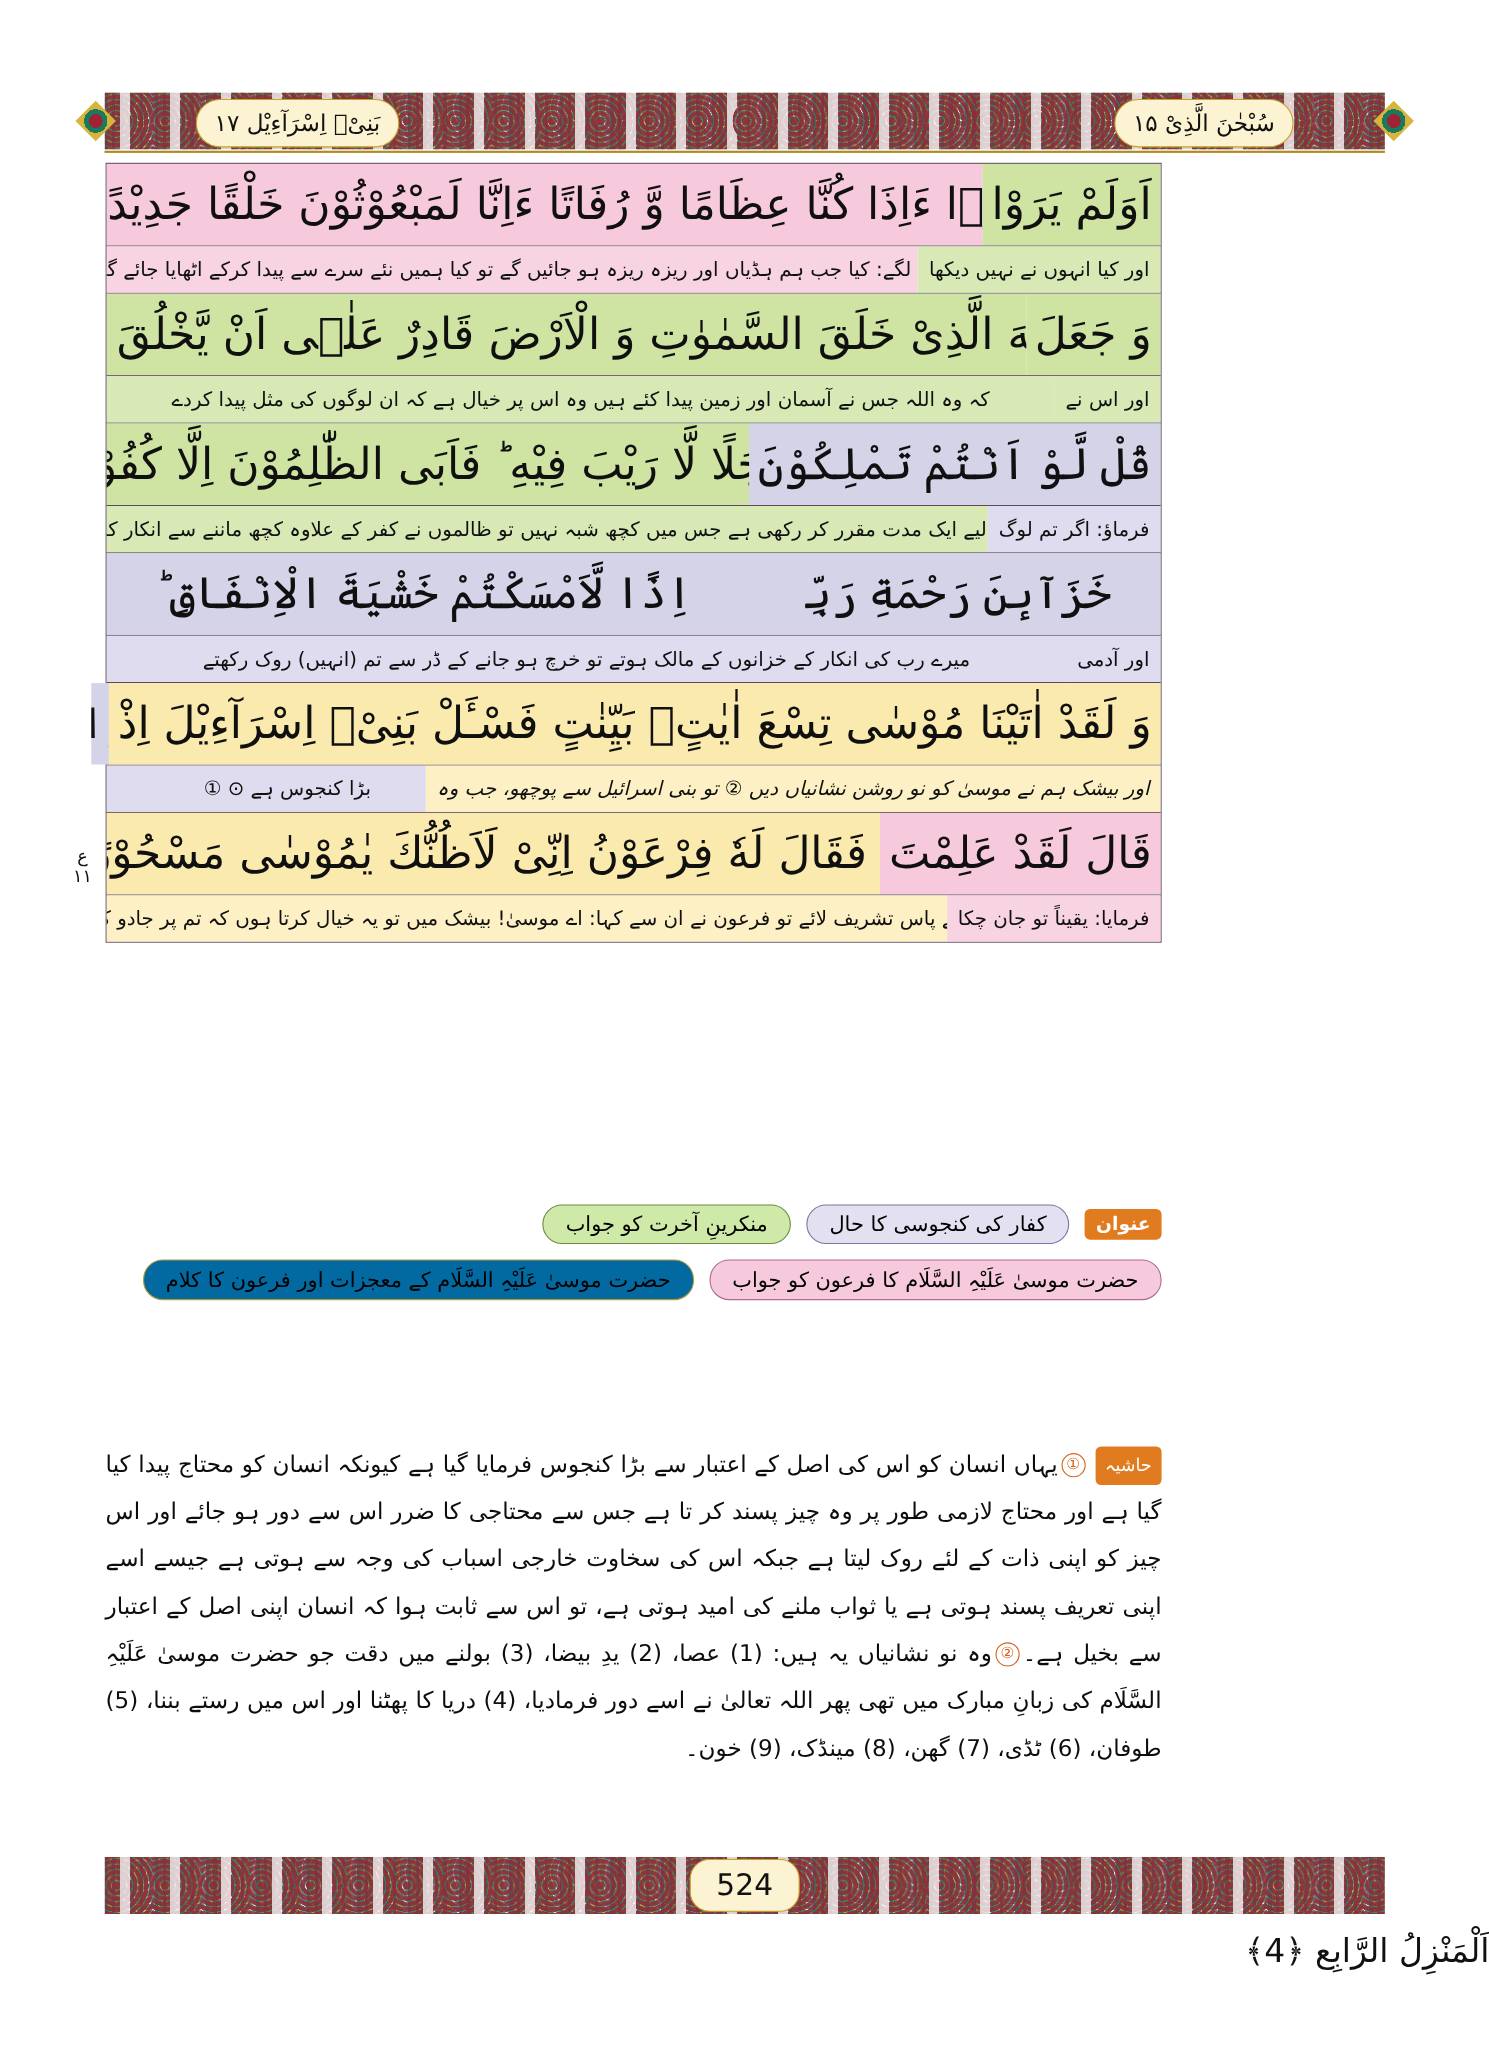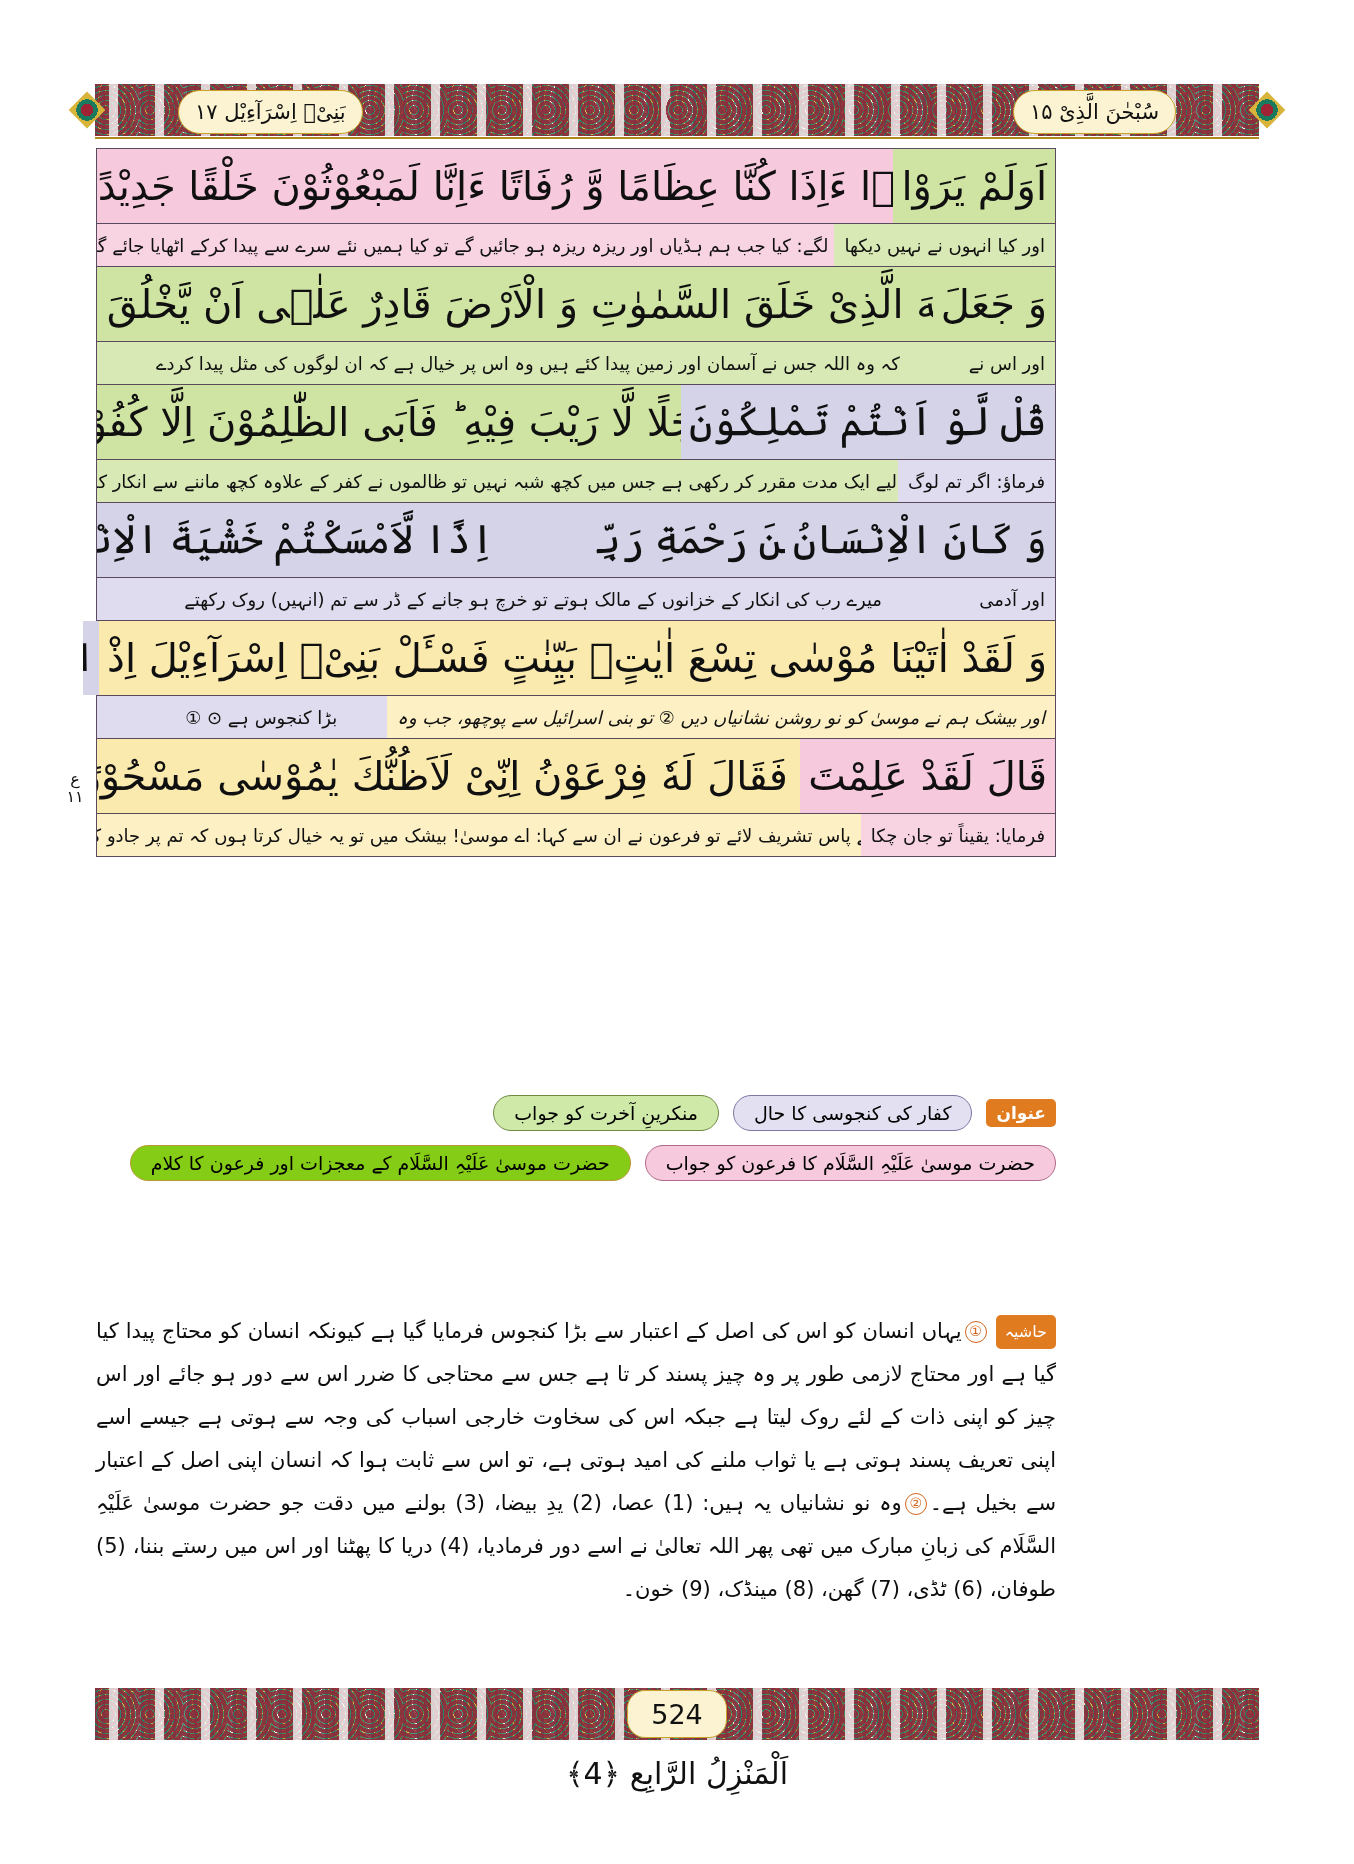--- a/index.html
+++ b/index.html
@@ -196,21 +196,21 @@
   }
   .pill {
     border-radius: 18px;
     padding: 6px 20px;
     font-size: 19px;
     white-space: nowrap;
     border: 1.4px solid #7a6a80;
   }
   .pill.green { background: #cfe9a8; border-color: #6f8a44; }
   .pill.lav   { background: #e3e1f1; border-color: #7b76a2; }
-  .pill.cream { background: #84cc16; border-color: #b79a33; text-align: right; }
+  .pill.cream { background: #0369a1; border-color: #b79a33; text-align: right; }
   .pill.pink  { background: #f6c9dc; border-color: #b06a8b; }
 
   
   .footnotes {
     position: absolute;
     top: 1310px;
     left: 96px;
     width: 960px;
     direction: rtl;
     text-align: justify;
@@ -256,21 +256,21 @@
     align-items: center;
     justify-content: center;
     font-size: 27px;
     color: #111;
     z-index: 5;
   }
   .manzil {
     position: absolute;
     top: 1756px;
     left: 0; right: 0;
-    text-align: center;
+    text-align: right;
     font-size: 30px;
     color: #111;
     direction: rtl;
     font-family: "DejaVu Sans", "Liberation Serif", serif;
   }
 </style>
 </head>
 <body>
 
 <div class="page">
@@ -304,21 +304,20 @@
       </div>
       <div class="ayah-row">
         <div class="ayah-seg bg-lav" style="flex: 0 0 auto;">قُلْ لَّوْ اَنْتُمْ تَمْلِكُوْنَ</div>
         <div class="ayah-seg bg-green" style="flex: 1 1 auto;">لَهُمْ اَجَلًا لَّا رَیْبَ فِیْهِ ؕ فَاَبَى الظّٰلِمُوْنَ اِلَّا كُفُوْرًا ۹۹</div>
       </div>
       <div class="trans-row">
         <div class="trans-seg bg-lavL" style="flex: 0 0 auto;">فرماؤ: اگر تم لوگ</div>
         <div class="trans-seg bg-greenL" style="flex: 1 1 auto;">ان کے لیے ایک مدت مقرر کر رکھی ہے جس میں کچھ شبہ نہیں تو ظالموں نے کفر کے علاوہ کچھ ماننے سے انکار کردیا ⊙</div>
       </div>
       <div class="ayah-row">
-        <div class="ayah-seg bg-lav" style="flex: 0 0 auto;">وَ كَانَ الْاِنْسَانُ</div>
         <div class="ayah-seg bg-lav" style="flex: 1 1 auto;">خَزَآىٕنَ رَحْمَةِ رَبِّیْۤ اِذًا لَّاَمْسَكْتُمْ خَشْیَةَ الْاِنْفَاقِ ؕ</div>
       </div>
       <div class="trans-row">
         <div class="trans-seg bg-lavL" style="flex: 0 0 auto;">اور آدمی</div>
         <div class="trans-seg bg-lavL" style="flex: 1 1 auto;">میرے رب کی انکار کے خزانوں کے مالک ہوتے تو خرچ ہو جانے کے ڈر سے تم (انہیں) روک رکھتے</div>
       </div>
       <div class="ayah-row">
         <div class="ayah-seg bg-cream" style="flex: 0 0 auto;">وَ لَقَدْ اٰتَیْنَا مُوْسٰى تِسْعَ اٰیٰتٍۭ بَیِّنٰتٍ فَسْـَٔلْ بَنِیْۤ اِسْرَآءِیْلَ اِذْ</div>
         <div class="ayah-seg bg-lav" style="flex: 1 1 auto;">قَتُوْرًا ۱۰۰</div>
       </div>

